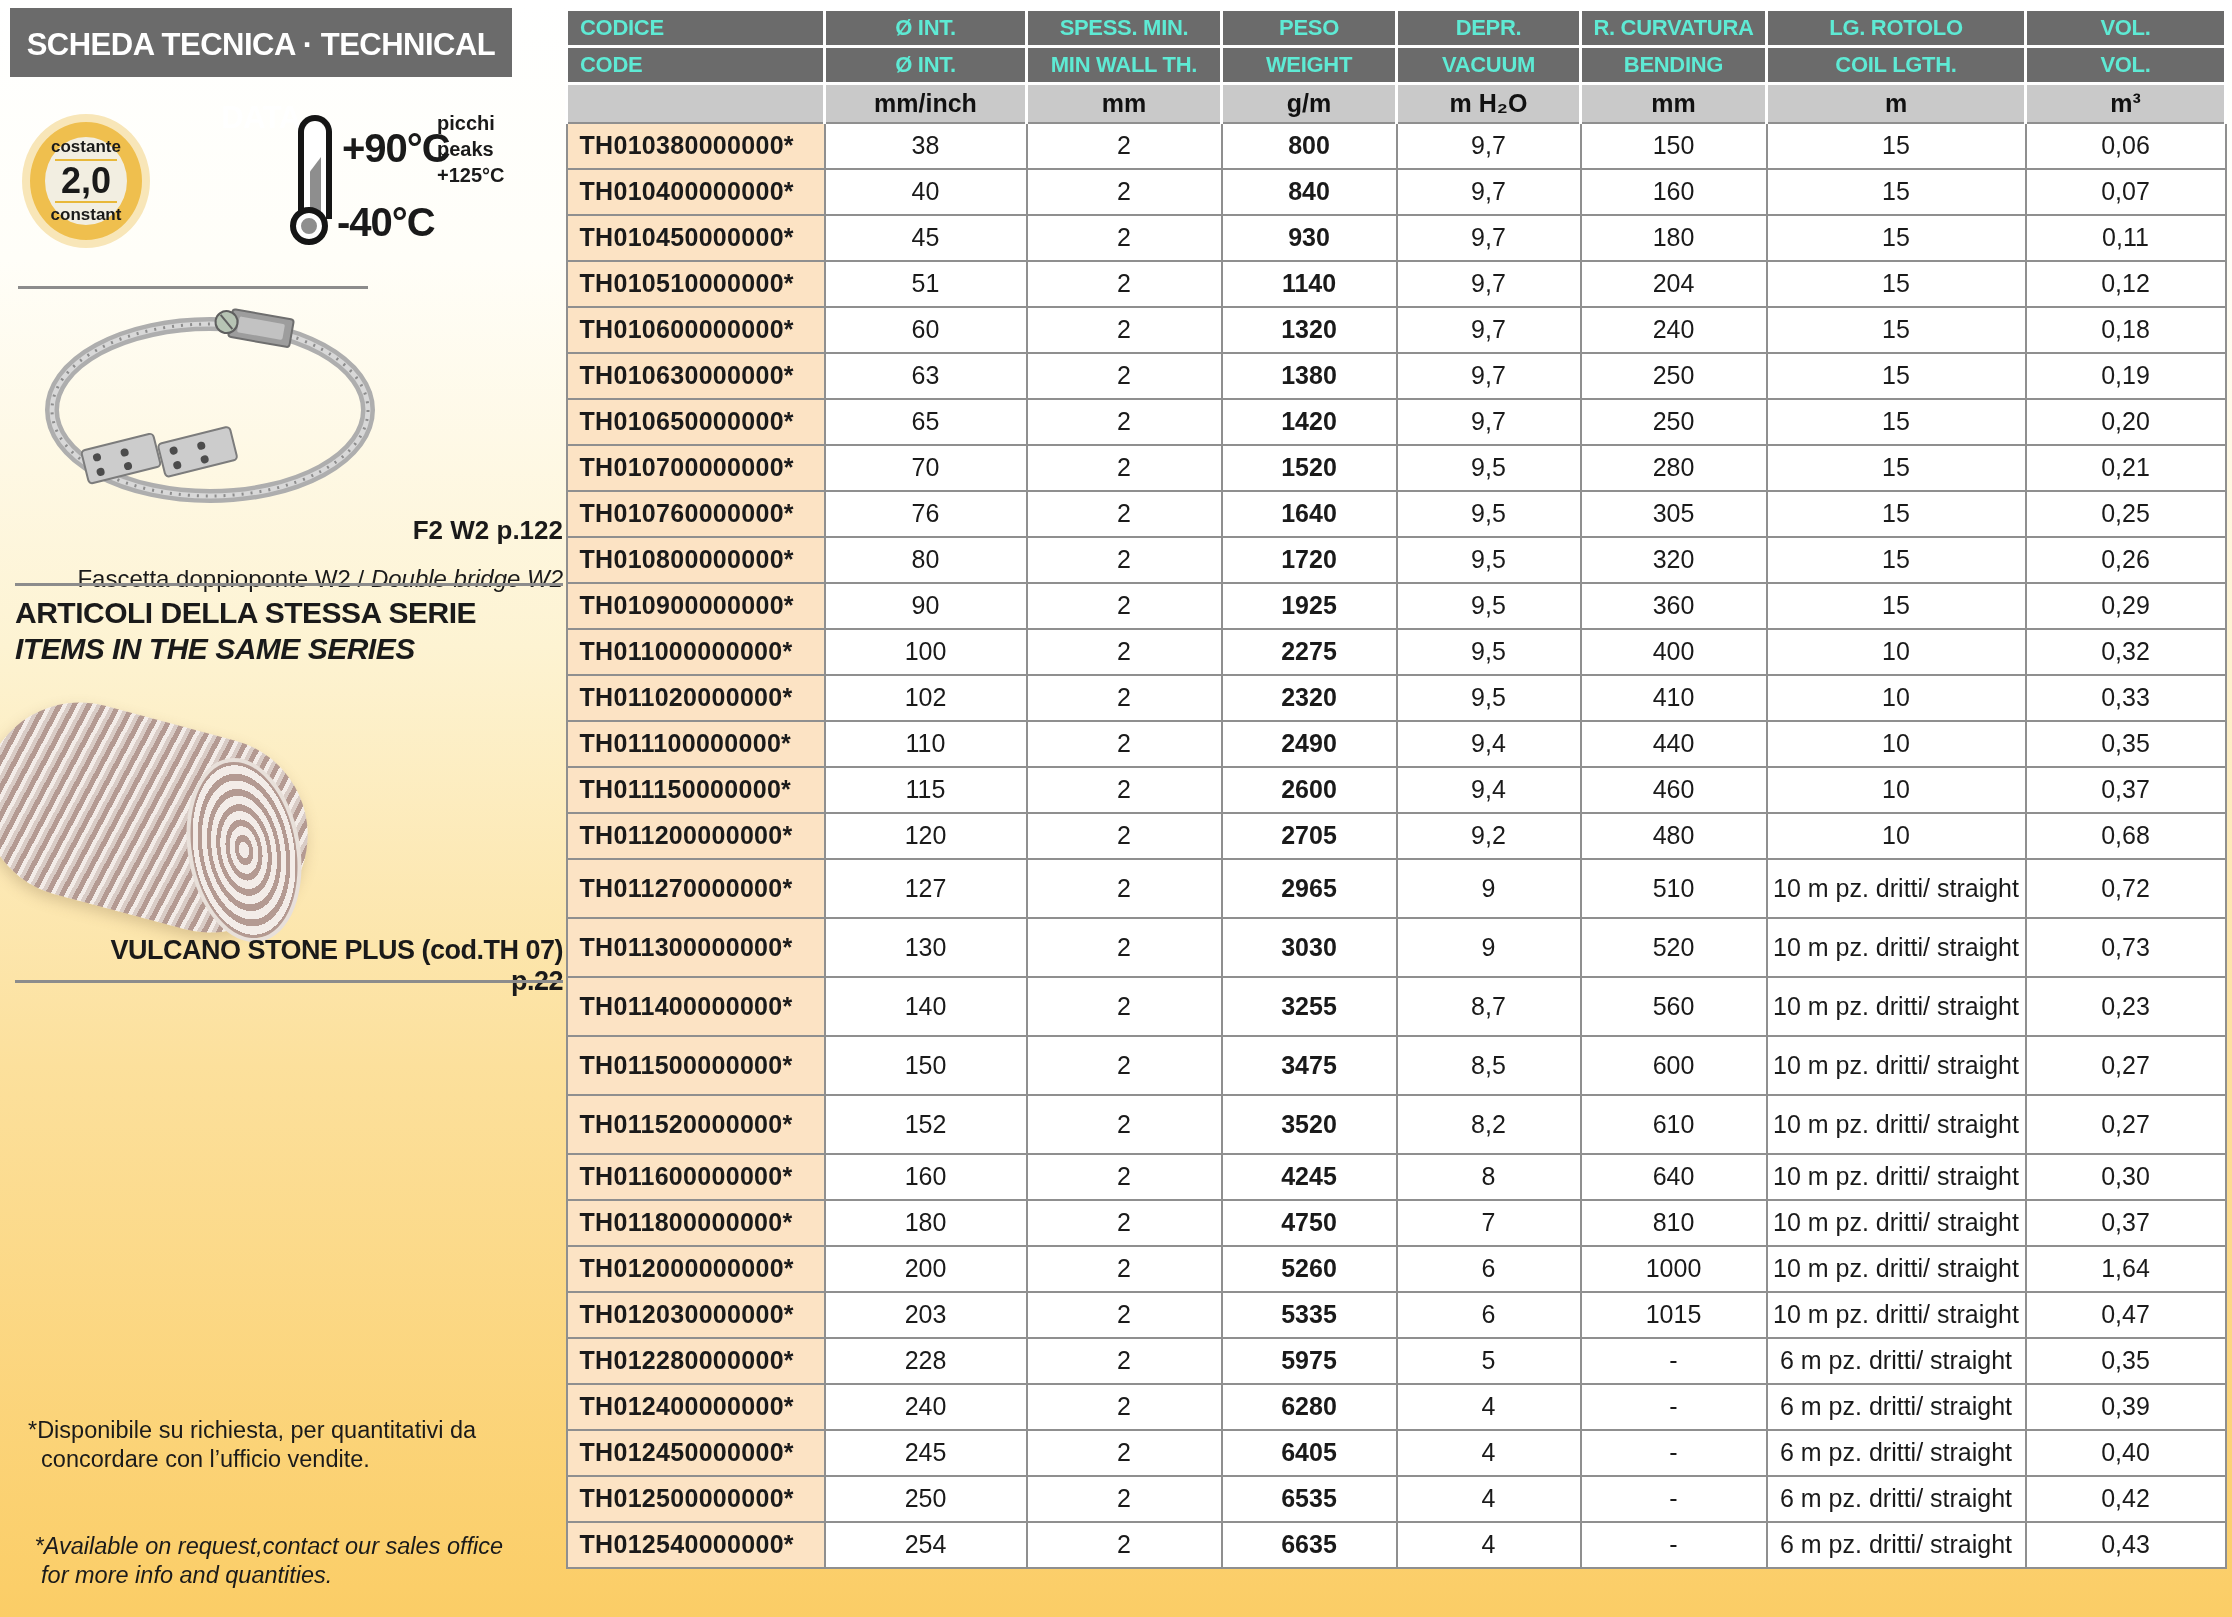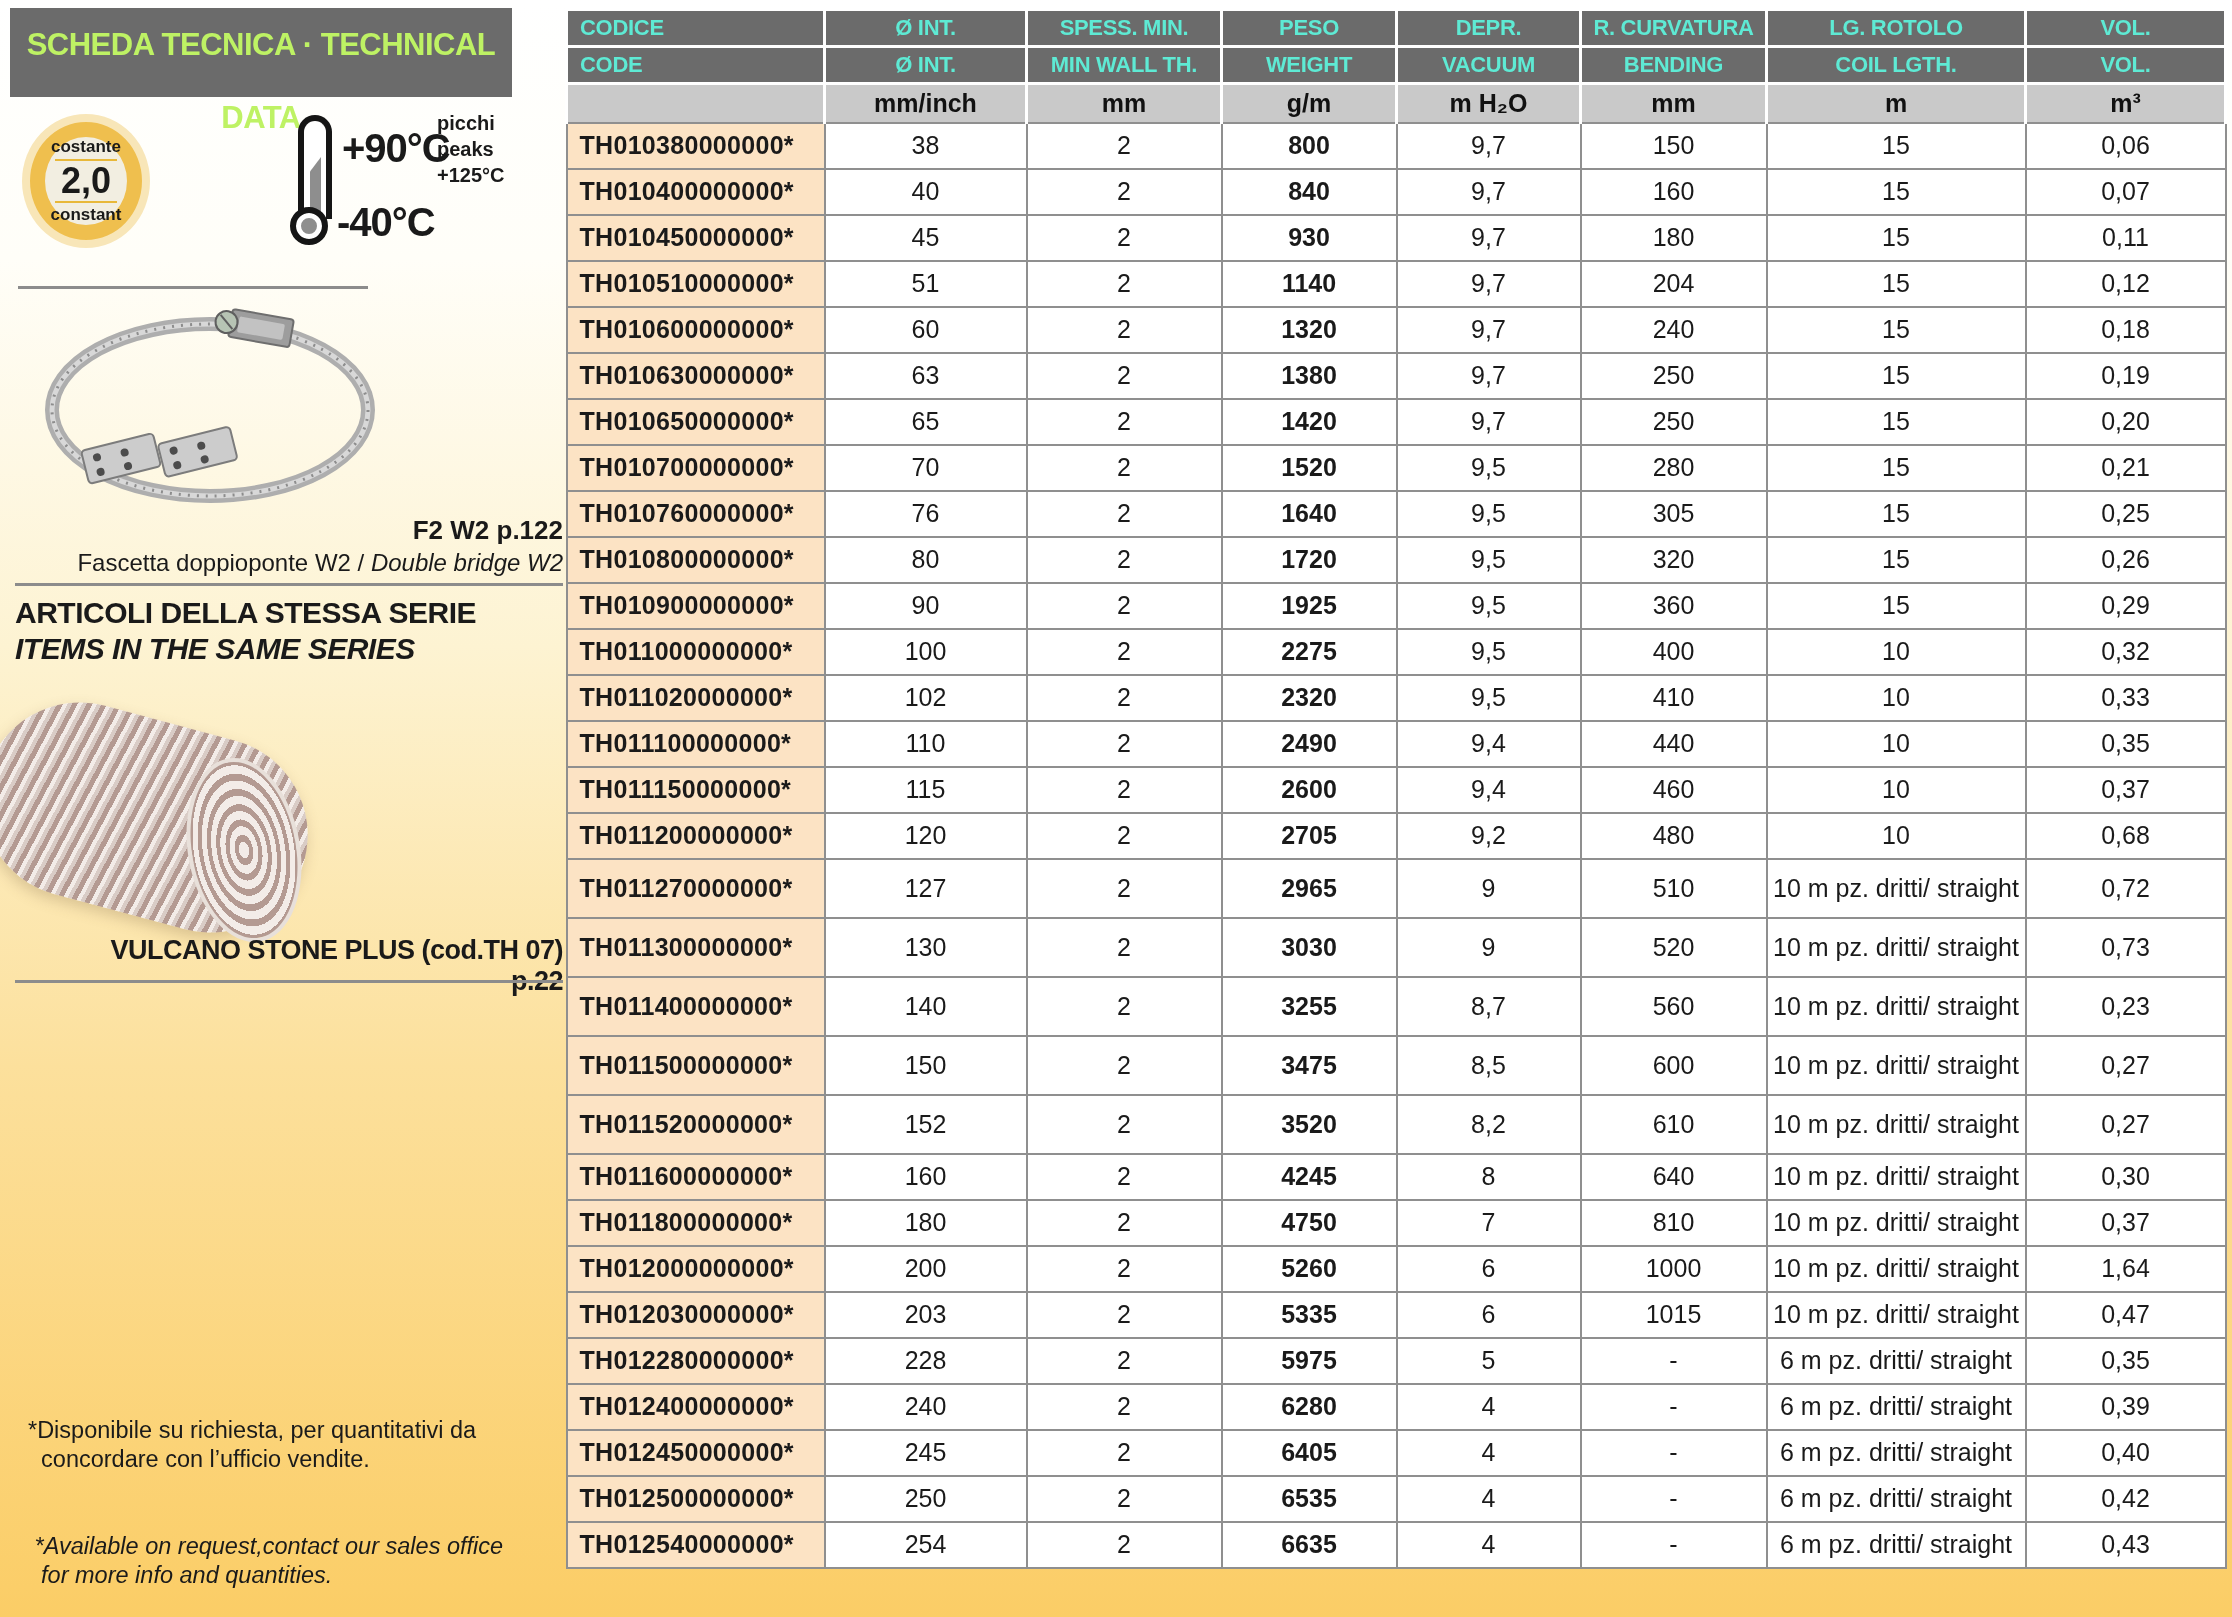--- a/index.html
+++ b/index.html
@@ -6,22 +6,22 @@
   html,body { background:#ffffff; }
   body { font-family:"Liberation Sans", sans-serif; color:#1a1a1a; }
 
   .page{
     position:relative; width:2232px; height:1617px; overflow:hidden;
     background:linear-gradient(180deg,#ffffff 0%,#fffef8 16%,#fdf3d2 40%,#fce09c 66%,#fbcd66 100%);
   }
 
   
   .title-bar{
-    position:absolute; left:10px; top:8px; width:502px; height:89px;
-    background:#6b6b6b; color:#bef264; text-align:center; line-height:73px;
+    position:absolute; left:10px; top:8px; width:502px; height:69px;
+    background:#6b6b6b; color:#ffffff; text-align:center; line-height:73px;
     font-size:31px; font-weight:bold; letter-spacing:-0.5px;
   }
 
   .badge{
     position:absolute; left:30px; top:122px; width:112px; height:118px;
     background:#f2eee1; border:15px solid #efbf4e; border-radius:50%;
     box-shadow:0 0 0 8px #f8e6b8;
     display:flex; flex-direction:column; align-items:center; justify-content:flex-start;
   }
   .badge .b-small{ font-size:17px; font-weight:bold; }
@@ -48,21 +48,21 @@
 
   .rule{ position:absolute; height:3px; background:#8c8c8c; }
   .rule-1{ left:18px; top:286px; width:350px; }
   .rule-2{ left:15px; top:583px; width:548px; }
   .rule-3{ left:15px; top:980px; width:548px; }
 
   .clamp{ position:absolute; left:25px; top:298px; width:365px; height:215px; }
 
   .ref-block{ position:absolute; left:60px; top:515px; width:503px; text-align:right; }
   .ref-code{ font-size:26px; font-weight:bold; }
-  .ref-caption{ font-size:24px; margin-top:3px; }
+  .ref-caption{ font-size:24px; margin-top:19px; }
   .ref-caption .it{ font-style:italic; }
 
   .series-title{ position:absolute; left:15px; top:596px; font-size:30px; font-weight:bold; letter-spacing:-0.5px; }
   .series-title-en{ position:absolute; left:15px; top:632px; font-size:30px; font-weight:bold; font-style:italic; letter-spacing:-0.5px; }
 
   .hose{ position:absolute; left:10px; top:685px; width:420px; height:285px; }
   .hose-tube{
     position:absolute; left:-30px; top:35px; width:330px; height:195px; border-radius:98px;
     background:repeating-linear-gradient(103deg,#b49a92 0 5px,#f3ece8 5px 9px,#d9ccc6 9px 13px);
     transform:rotate(15deg); box-shadow:0 6px 14px rgba(120,90,60,.25);

